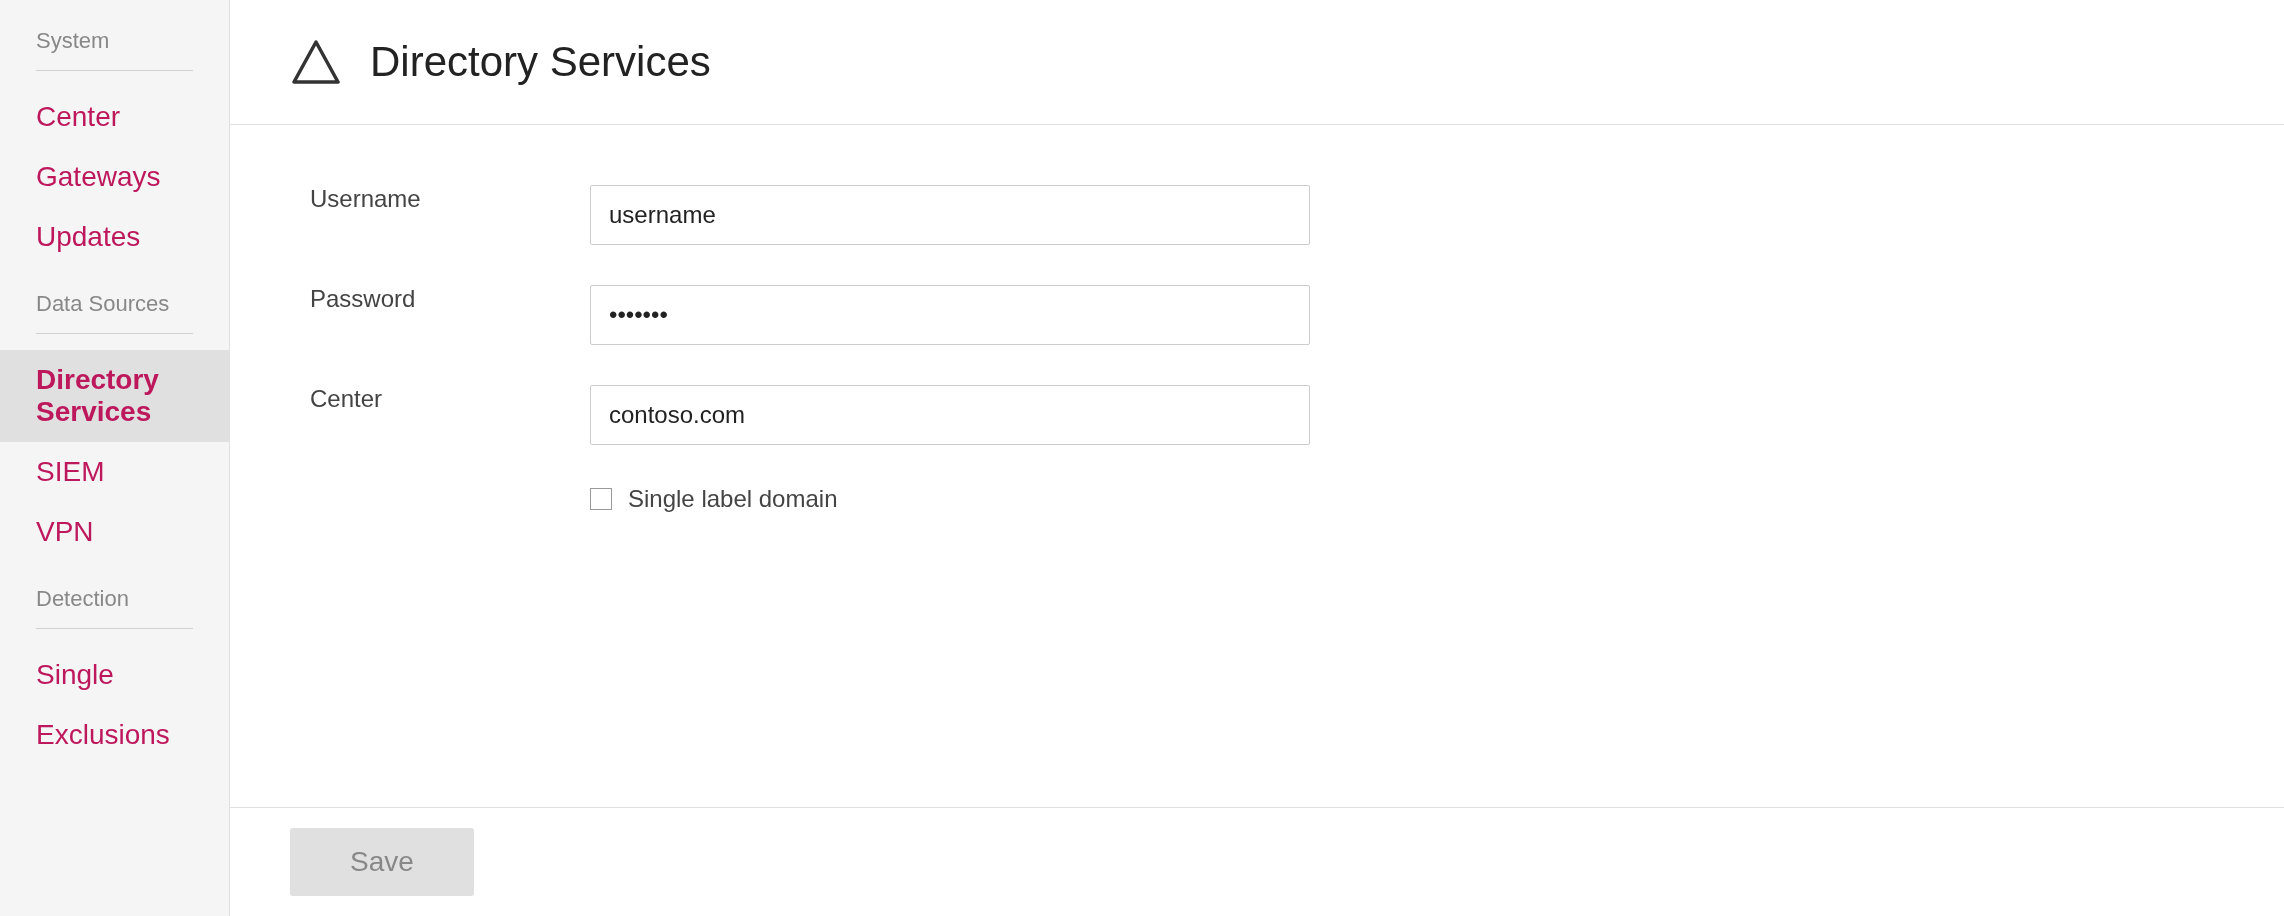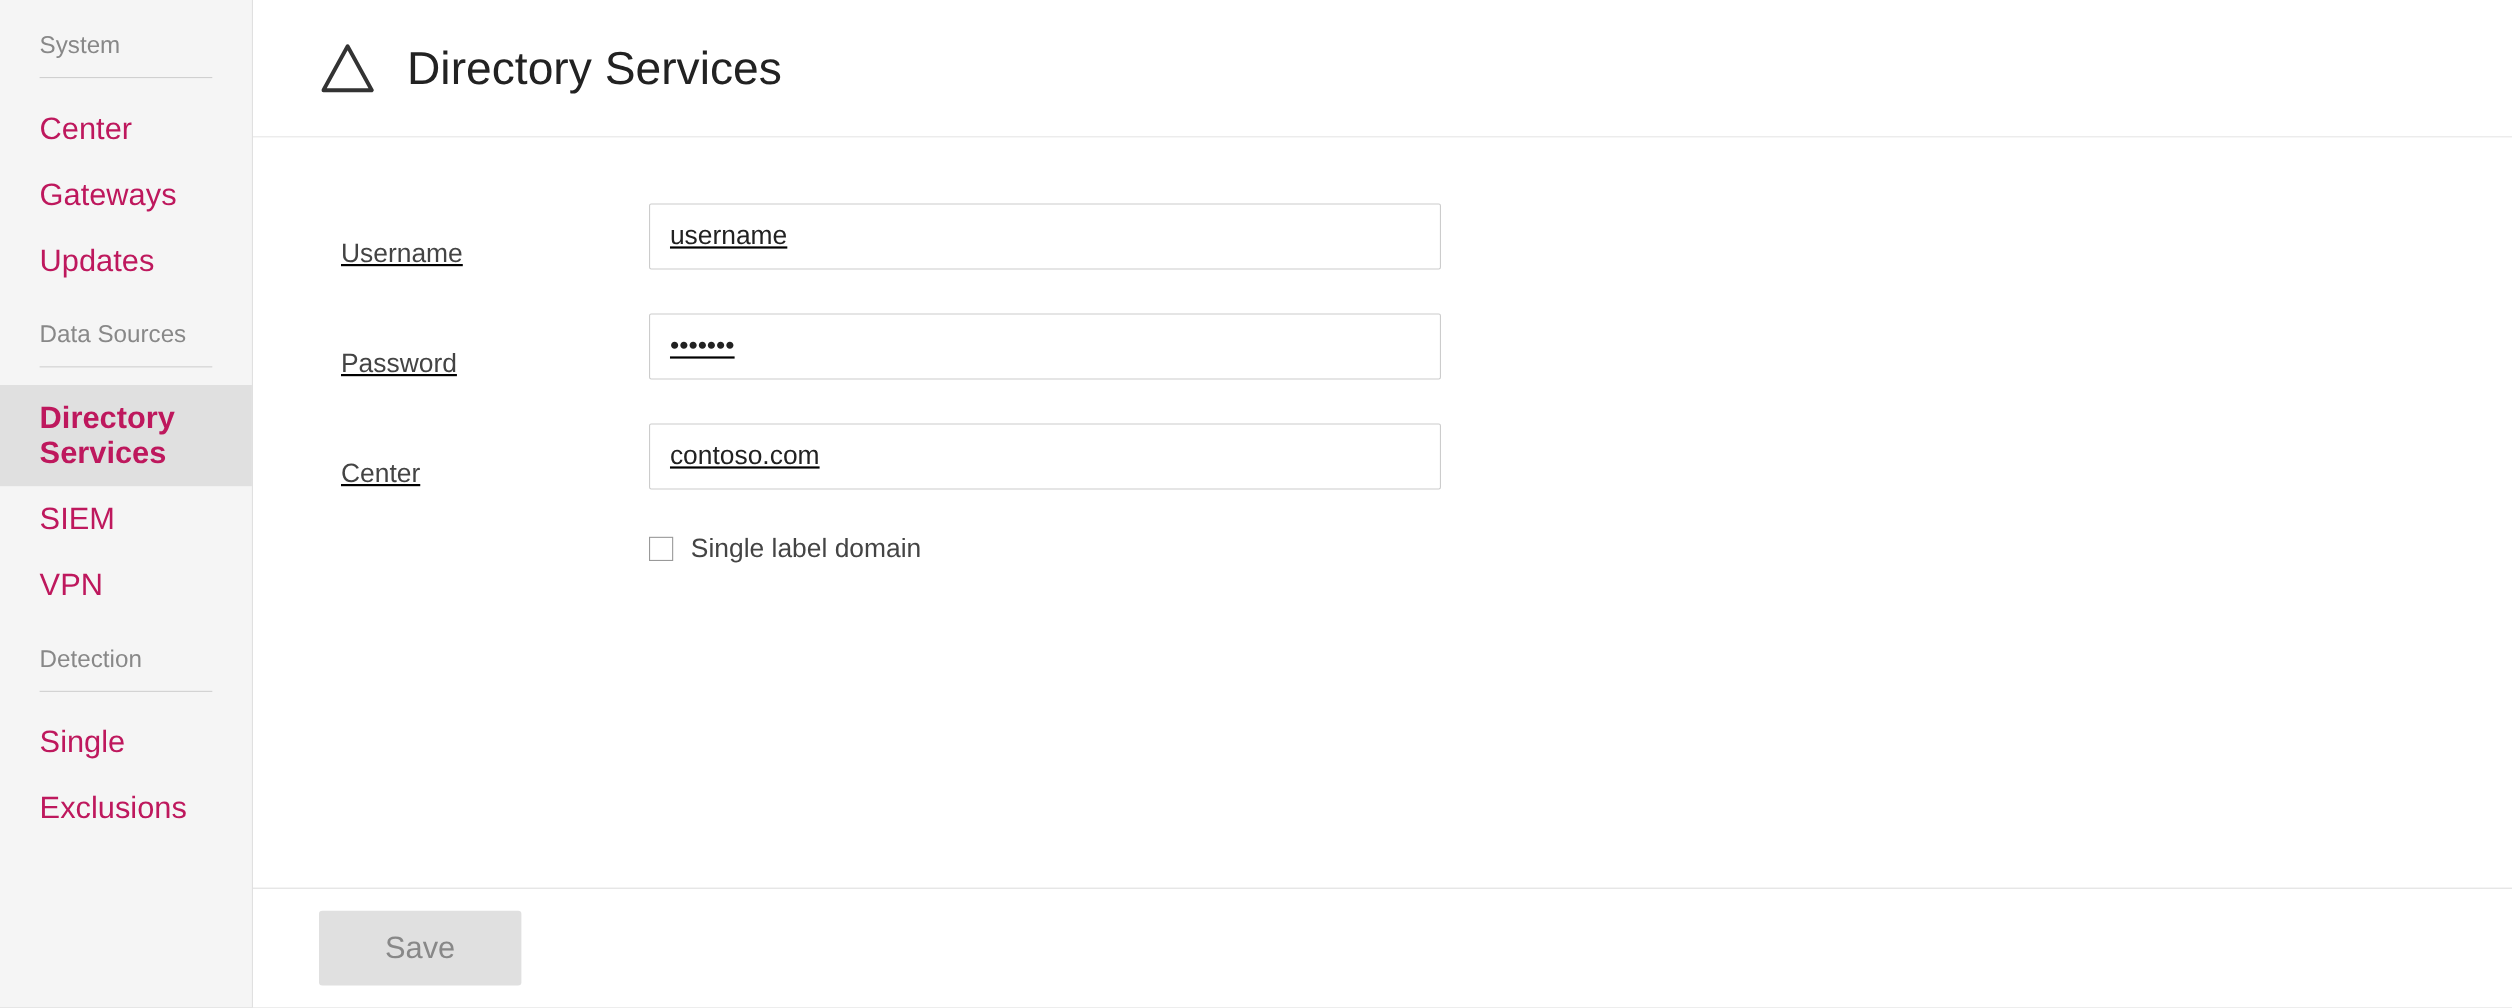--- a/index.html
+++ b/index.html
@@ -99,23 +99,22 @@
     }
 
     .form-area {
       background: #ffffff;
       flex: 1;
       padding: 60px 80px;
     }
 
     .form-row {
       display: flex;
-      align-items: flex-end;
+      align-items: flex-start;
       margin-bottom: 40px;
-      text-decoration: underline;
     }
 
     .form-label {
       font-size: 24px;
       color: #444;
       width: 280px;
       flex-shrink: 0;
       font-weight: 400;
     }
 

